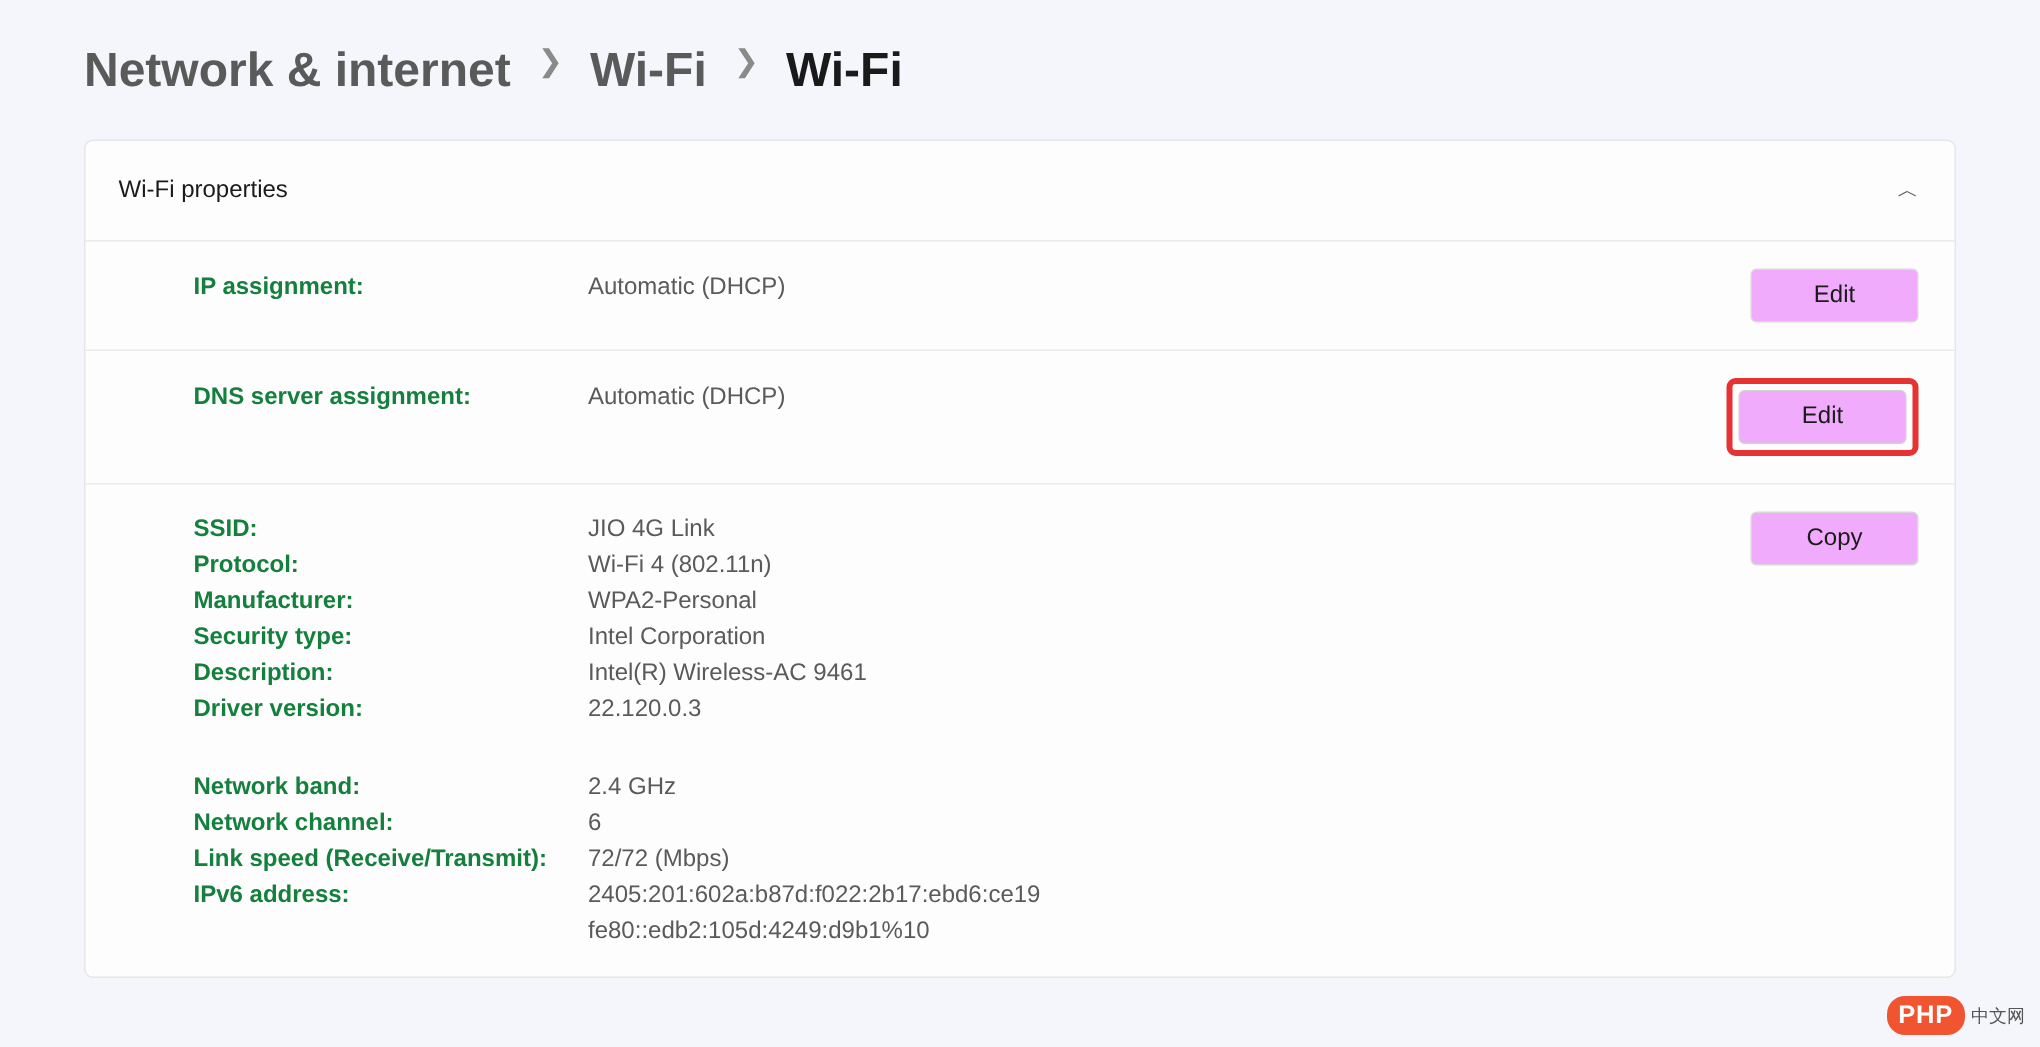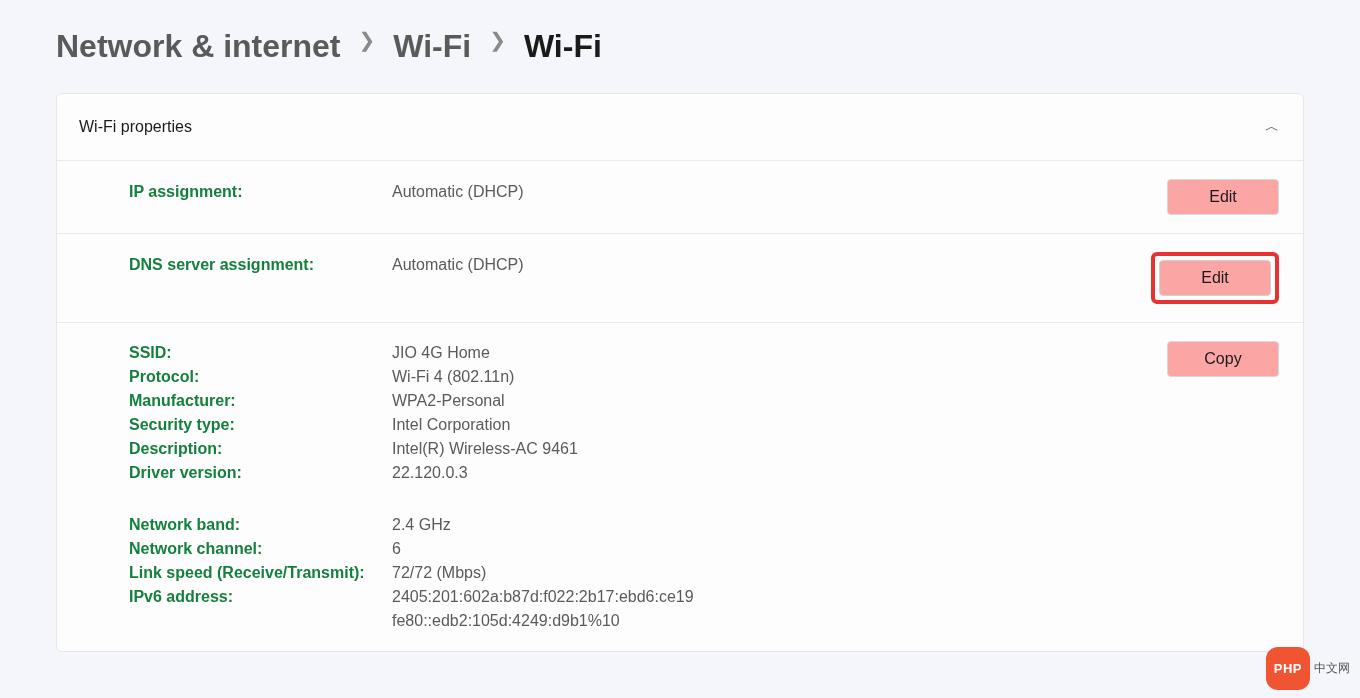--- a/index.html
+++ b/index.html
@@ -46,21 +46,21 @@
   }
   .row.bordered { border-bottom: 1px solid #eaeaea; }
   .row .labels-col { width: 263px; }
   .row .values-col { flex: 1; color: #5a5a5a; }
   .row .button-col { }
   .row .label { color: #15803d; padding: 3px 0; font-weight: bold; }
   .row .value { color: #5a5a5a; padding: 3px 0; }
   .row.single .label, .row.single .value { padding: 4px 0; }
   .multi-group { margin-bottom: 28px; }
   .btn {
-    background: #fca5a5;
+    background: #f0abfc;
     border: 1px solid #d8d8d8;
     border-radius: 4px;
     padding: 8px 0;
     width: 112px;
     text-align: center;
     font-size: 16px;
     color: #1a1a1a;
     font-family: inherit;
     cursor: pointer;
   }
@@ -78,23 +78,23 @@
     display: flex;
     align-items: center;
     gap: 4px;
     font-size: 12px;
     color: #555;
   }
   .watermark .pill {
     background: #f05430;
     color: #fff;
     border-radius: 12px;
-    padding: 14px 8px;
+    padding: 3px 8px;
     font-weight: 700;
-    font-size: 13px;
+    font-size: 17px;
     letter-spacing: .5px;
   }
 </style>
 </head>
 <body>
 
 <div class="breadcrumb">
   <span class="crumb-link">Network &amp; internet</span>
   <span class="chev">❯</span>
   <span class="crumb-link intermediate">Wi-Fi</span>
@@ -147,21 +147,21 @@
         </div>
         <div>
           <div class="label">Network band:</div>
           <div class="label">Network channel:</div>
           <div class="label">Link speed (Receive/Transmit):</div>
           <div class="label">IPv6 address:</div>
         </div>
       </div>
     <div class="values-col" id="info-values">
         <div class="multi-group">
-          <div class="value">JIO 4G Home</div>
+          <div class="value">JIO 4G Link</div>
           <div class="value">Wi-Fi 4 (802.11n)</div>
           <div class="value">WPA2-Personal</div>
           <div class="value">Intel Corporation</div>
           <div class="value">Intel(R) Wireless-AC 9461</div>
           <div class="value">22.120.0.3</div>
         </div>
         <div>
           <div class="value">2.4 GHz</div>
           <div class="value">6</div>
           <div class="value">72/72 (Mbps)</div>

